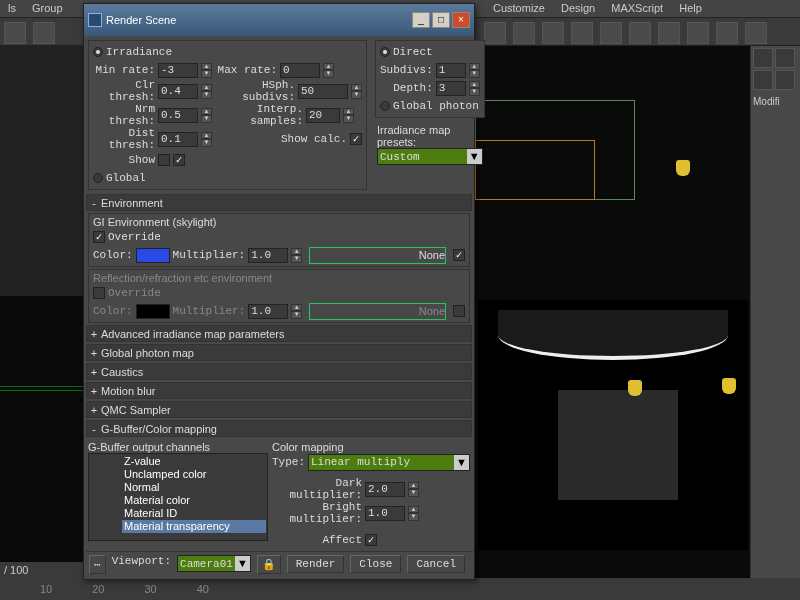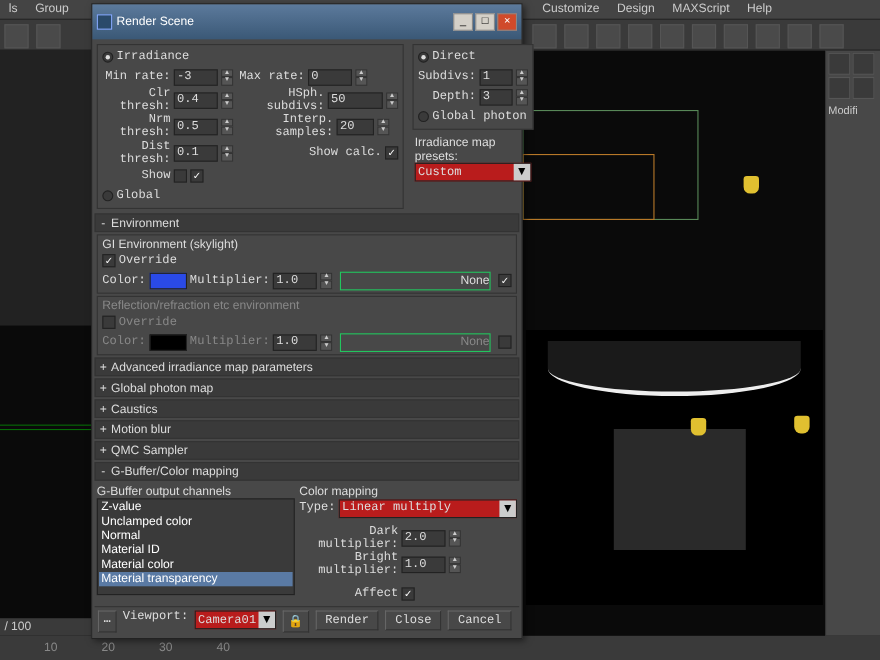--- a/index.html
+++ b/index.html
@@ -28,33 +28,33 @@
 .row { display:flex; align-items:center; min-height:18px; gap:3px; }
 .row.right { justify-content:flex-end; }
 .lbl { text-align:right; }
 input.spin { width:40px; height:15px; background:#3a3a3a; color:#ddd; border:1px solid #222; font-family:"Courier New",monospace; font-size:11px; padding:0 2px; }
 .spinbtns { width:11px; height:15px; display:flex; flex-direction:column; }
 .spinbtns div { flex:1; background:#555; border:1px solid #333; font-size:6px; color:#ccc; text-align:center; line-height:5px; }
 .chk { width:12px; height:12px; background:#3a3a3a; border:1px solid #222; display:inline-flex; align-items:center; justify-content:center; color:#fff; font-size:9px; }
 .radio { width:10px; height:10px; border-radius:50%; background:#3a3a3a; border:1px solid #222; display:inline-flex; align-items:center; justify-content:center; }
 .radio.on::after { content:""; width:4px; height:4px; border-radius:50%; background:#ddd; }
 
-select, .dropdown { background:#b91c1c; color:#ddd; border:1px solid #222; height:17px; font-family:"Courier New",monospace; font-size:11px; padding:0 2px; }
+select, .dropdown { background:#4d7c0f; color:#ddd; border:1px solid #222; height:17px; font-family:"Courier New",monospace; font-size:11px; padding:0 2px; }
 .dropdown { display:flex; align-items:center; position:relative; }
 .dropdown .ddbtn { position:absolute; right:0; top:0; width:15px; height:15px; background:#ccc; color:#000; text-align:center; line-height:14px; }
 
 .rollhdr { background:#3a3a3a; border:1px solid #333; height:17px; display:flex; align-items:center; margin:2px 0; }
 .rollhdr .tog { width:14px; text-align:center; }
 .rollhdr .ttl { flex:1; }
 
 .colorswatch { width:34px; height:15px; border:1px solid #222; }
 .mapbtn { flex:1; height:17px; background:#484848; border:1px solid #22c55e; text-align:right; line-height:15px; margin:0 4px; }
 
 .listbox { background:#3a3a3a; border:1px solid #222; height:88px; overflow:hidden; padding:1px; color:#fff; }
-.listbox div { padding:0 2px; line-height:13px; }
+.listbox div { padding:0 2px; line-height:13px;margin-left:32px; }
 .listbox .sel { background:#5a7aa4; }
 
 .btn { background:#484848; border:1px solid #333; border-top-color:#666; border-left-color:#666; padding:2px 8px; color:#ddd; font-family:"Courier New",monospace; }
 
 
 .vp-top { position:absolute; left:0; top:46px; width:83px; height:250px; background:#222; }
 .vp-top .hline { position:absolute; left:0; right:0; height:1px; background:#0f0; opacity:.4; }
 .vp-wires { position:absolute; left:475px; top:100px; width:210px; height:170px; }
 .vp-wires .rect { position:absolute; border:1px solid #588858; }
 .vp-wires .rect.orange { border-color:#b87828; }
@@ -329,22 +329,22 @@
         <div class="ttl">G-Buffer/Color mapping</div>
       </div>
 
     <div style="display:flex;gap:4px;padding:2px">
       <div style="flex:1">
         <div>G-Buffer output channels</div>
         <div class="listbox">
           <div>Z-value</div>
           <div>Unclamped color</div>
           <div>Normal</div>
+          <div>Material color</div>
           <div>Material ID</div>
-          <div>Material color</div>
           <div class="sel">Material transparency</div>
         </div>
       </div>
       <div style="flex:1.1">
         <div>Color mapping</div>
         <div class="row">
             <span>Type:</span>
           <div class="dropdown" style="flex:1">
               <span>Linear multiply</span>
               <div class="ddbtn">▼</div>

